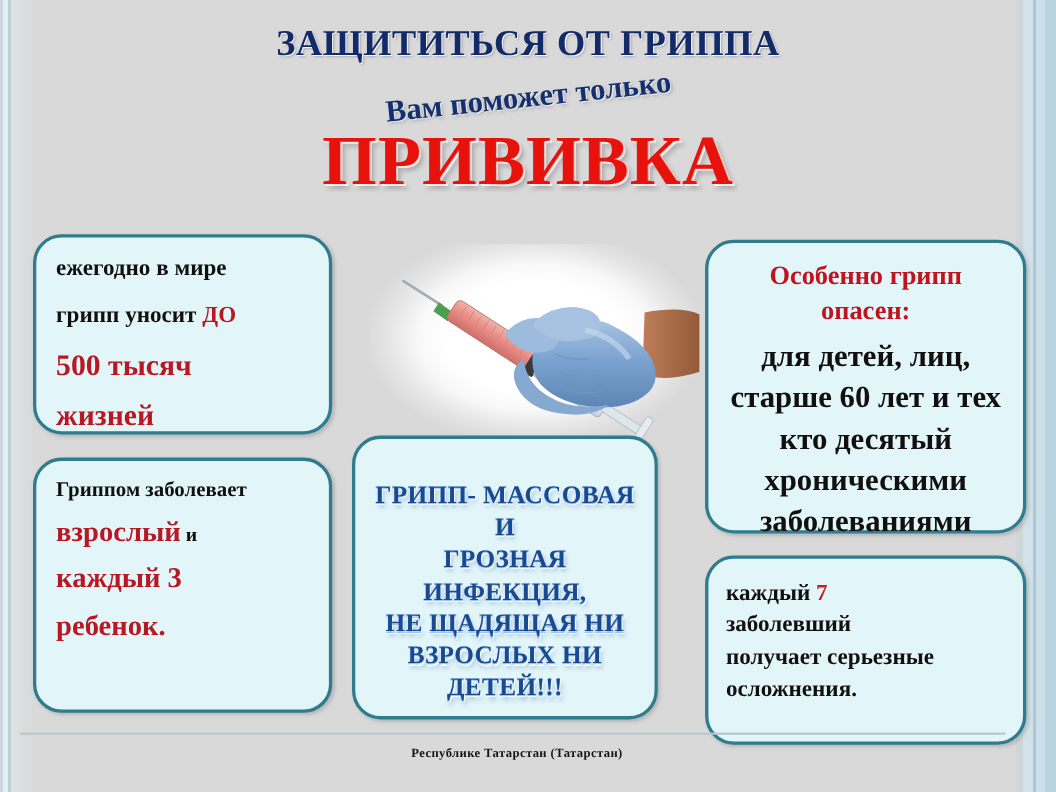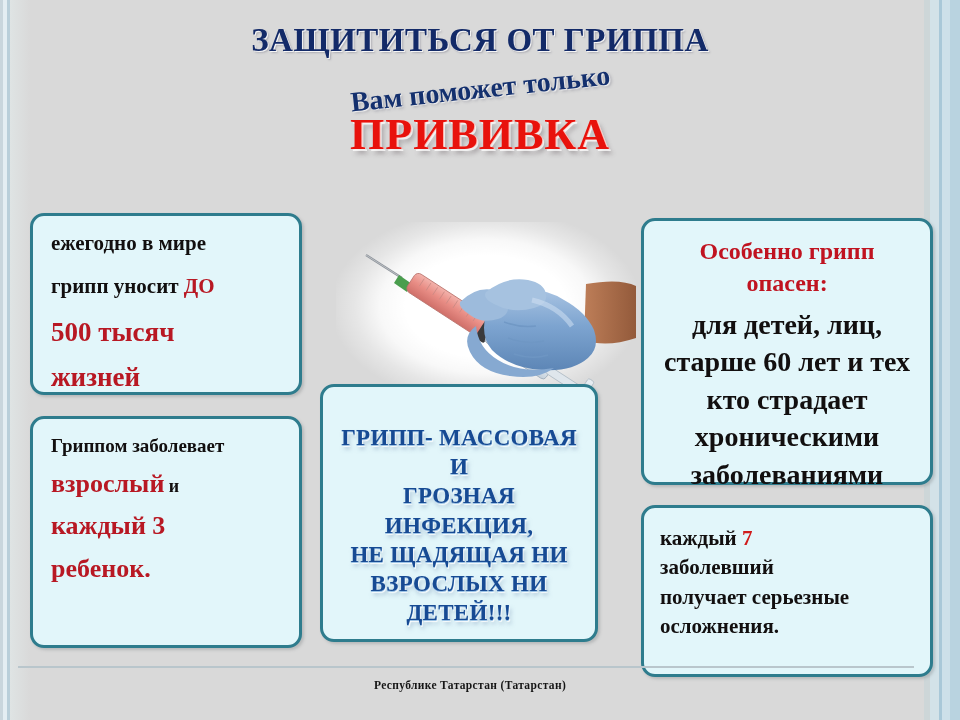--- a/index.html
+++ b/index.html
@@ -79,37 +79,37 @@
     font-size: 28px;
     font-weight: bold;
     color: #14306e;
     transform: rotate(-6deg);
     display: inline-block;
     text-shadow: 1px 1px 1px rgba(255,255,255,0.8), 2px 2px 3px rgba(80,80,100,0.35);
     font-family: "Liberation Serif", "DejaVu Serif", serif;
   }
   .title-word {
     margin-top: 4px;
-    font-size: 44px;
+    font-size: 64px;
     font-weight: bold;
     letter-spacing: 1px;
     color: #e8120c;
     text-shadow:
       1px 0 0 #ffb9b3,
       2px 2px 0 rgba(255,255,255,0.75),
       4px 5px 4px rgba(120,110,115,0.45);
     font-family: "Liberation Serif", "DejaVu Serif", serif;
   }
 
   
   .card {
     position: absolute;
     background: #e2f6fa;
     border: 3px solid #2e7c8d;
-    border-radius: 14px;
+    border-radius: 26px;
     box-sizing: border-box;
     box-shadow: 2px 2px 3px rgba(120,125,130,0.35);
   }
   .card .line {
     line-height: 1.32;
   }
   .red  { color: #b81823; }
   .red2 { color: #d01b1b; }
   .blk  { color: #120f0f; }
 
@@ -137,21 +137,21 @@
   #card-incidence .l2 b { font-size: 25px; }
   #card-incidence .l3,
   #card-incidence .l4,
   #card-incidence .l5 {
     font-size: 26px; font-weight: bold; margin-bottom: 8px;
   }
   #card-incidence .l3 small { font-size: 18px; color: #120f0f; }
 
   
   #card-mass {
-    left: 320px; top: 384px; width: 278px; height: 258px;
+    left: 320px; top: 396px; width: 278px; height: 258px;
     padding: 36px 10px 0 10px;
     text-align: center;
   }
   #card-mass .mline {
     font-size: 23px;
     font-weight: bold;
     letter-spacing: 0.3px;
     color: #174a93;
     line-height: 1.27;
     text-shadow:
@@ -332,21 +332,21 @@
     <div class="mline">НЕ ЩАДЯЩАЯ НИ</div>
     <div class="mline">ВЗРОСЛЫХ НИ</div>
     <div class="mline">ДЕТЕЙ!!!</div>
   </div>
 
   <div class="card" id="card-risk">
     <div class="h1">Особенно грипп</div>
     <div class="h2">опасен:</div>
     <div class="b">для детей,  лиц,</div>
     <div class="b">старше 60 лет и тех</div>
-    <div class="b">кто страдает</div>
+    <div class="b">кто десятый</div>
     <div class="b">хроническими</div>
     <div class="b">заболеваниями</div>
   </div>
 
   <div class="card" id="card-complications">
     <div class="c"><span class="blk">каждый </span><span class="red2">7</span></div>
     <div class="c red2">заболевший</div>
     <div class="c blk">получает серьезные</div>
     <div class="c blk">осложнения.</div>
   </div>

